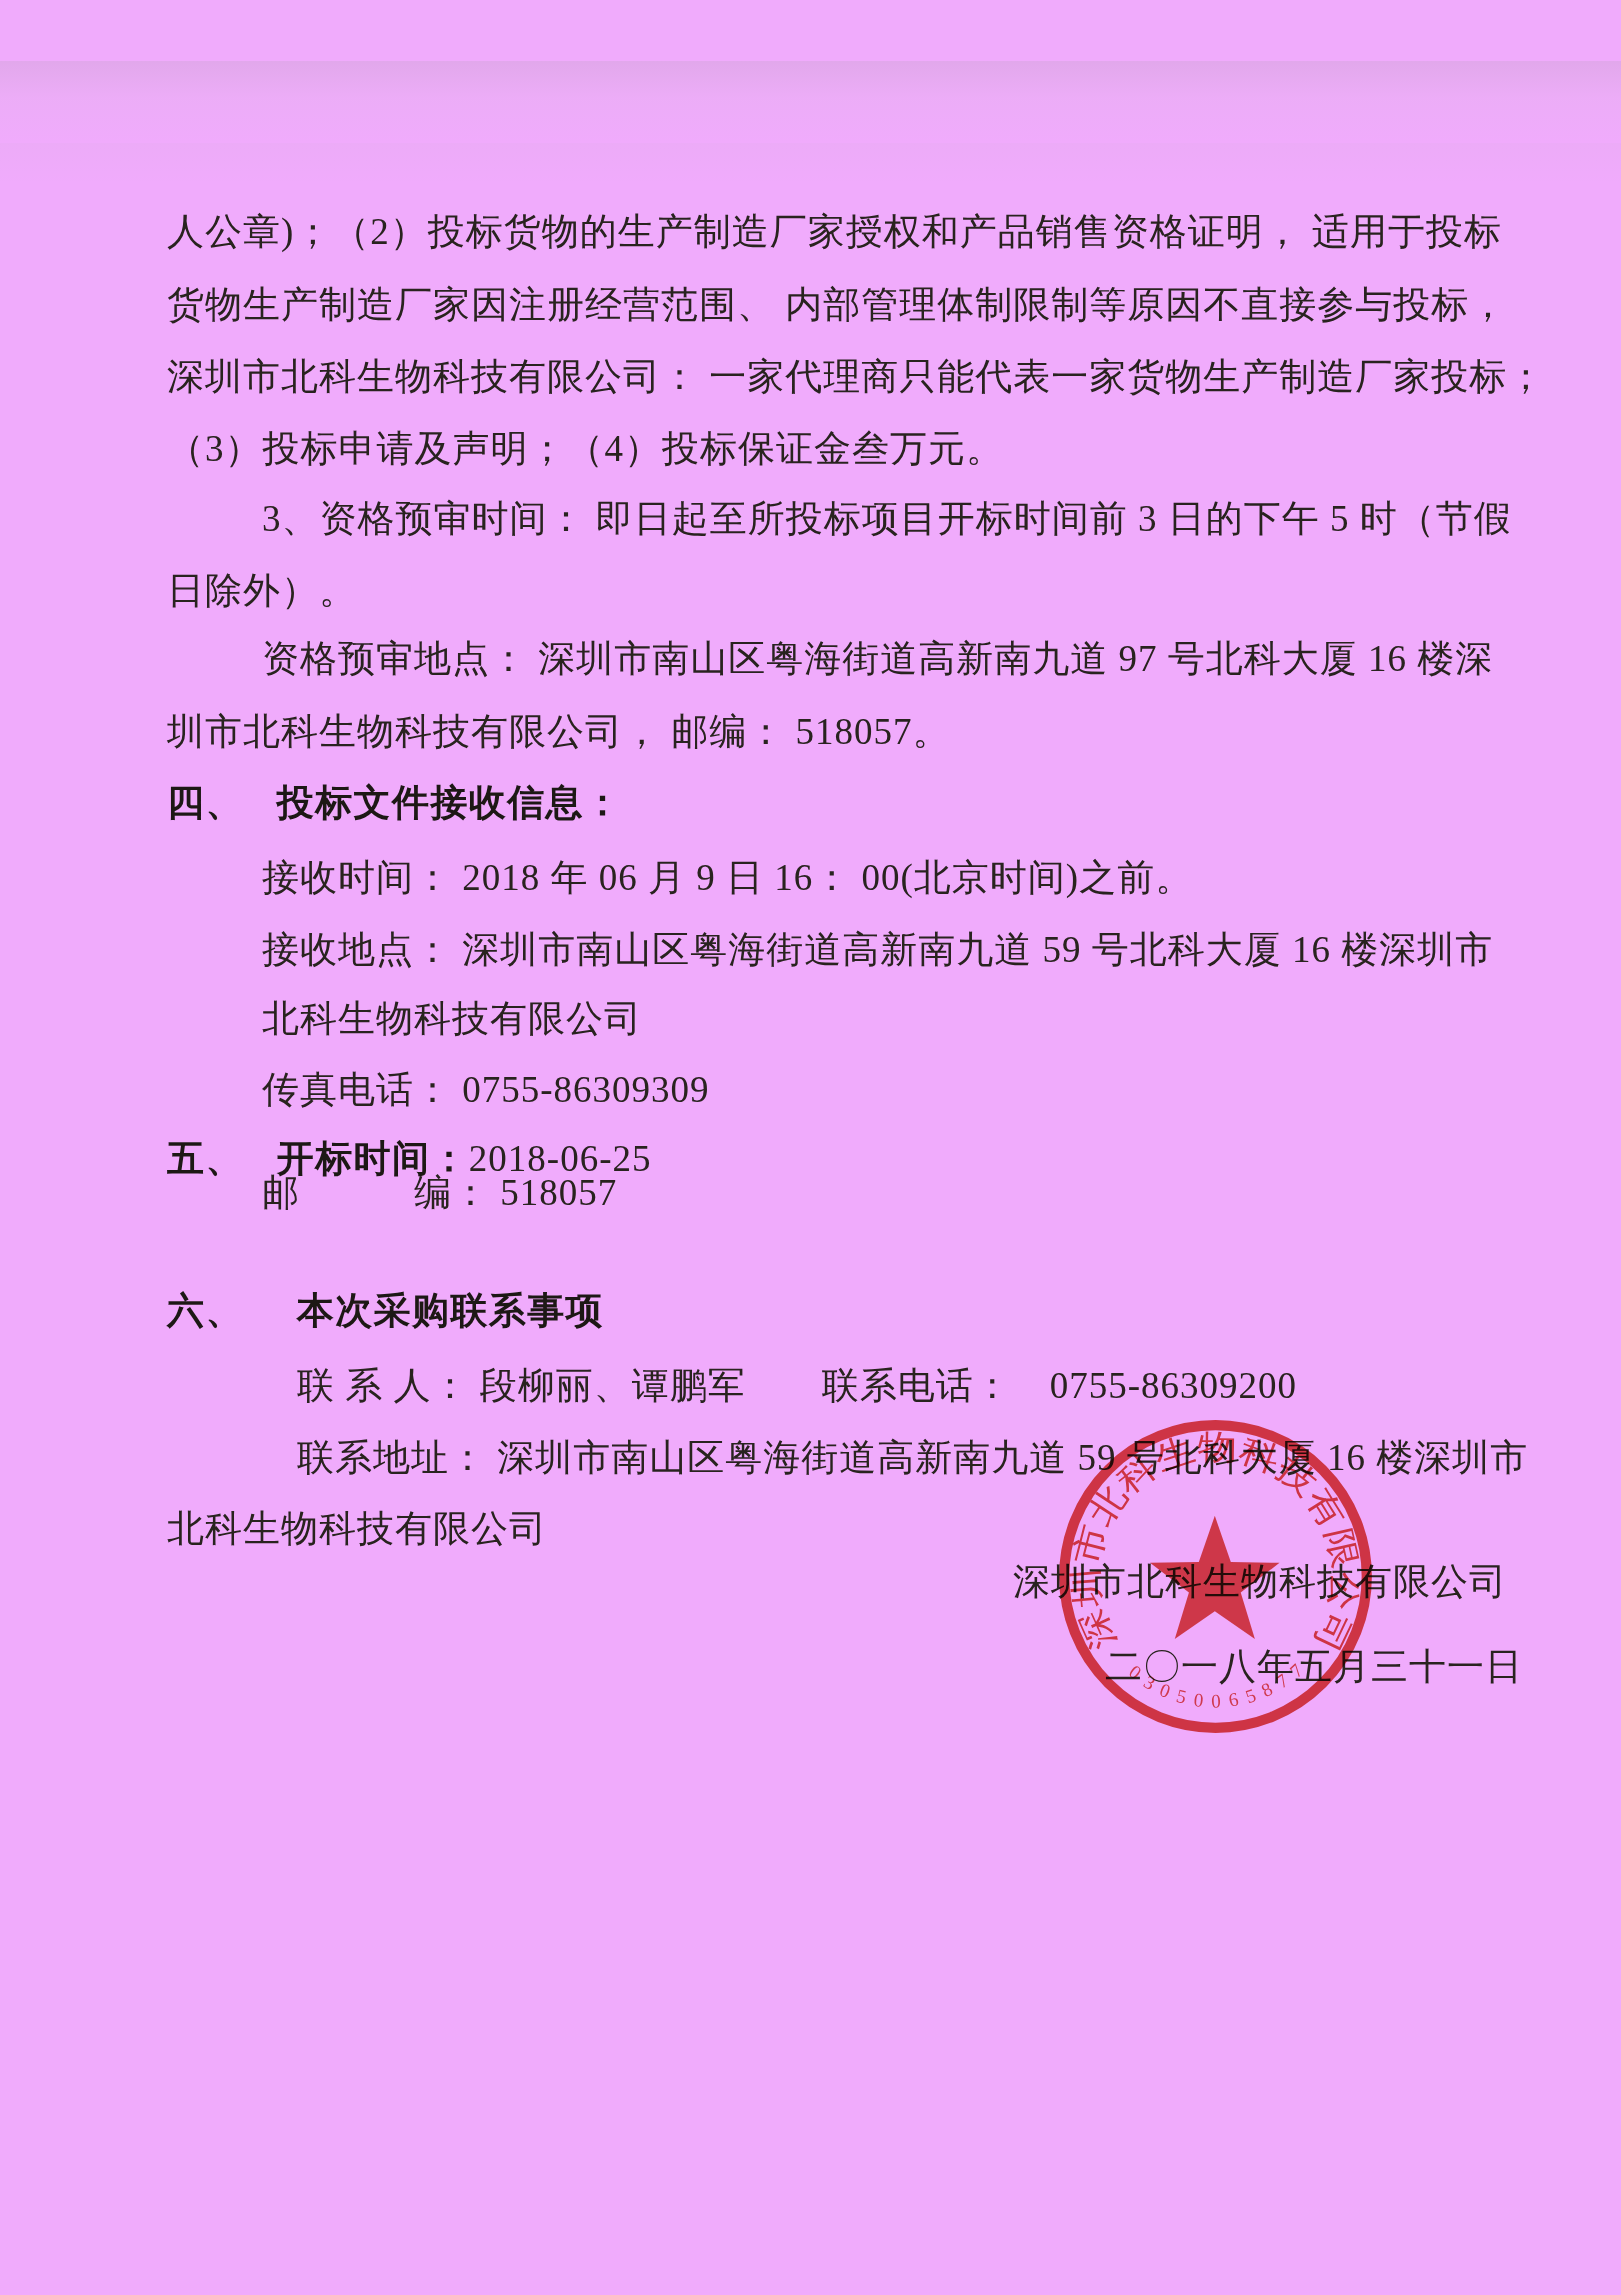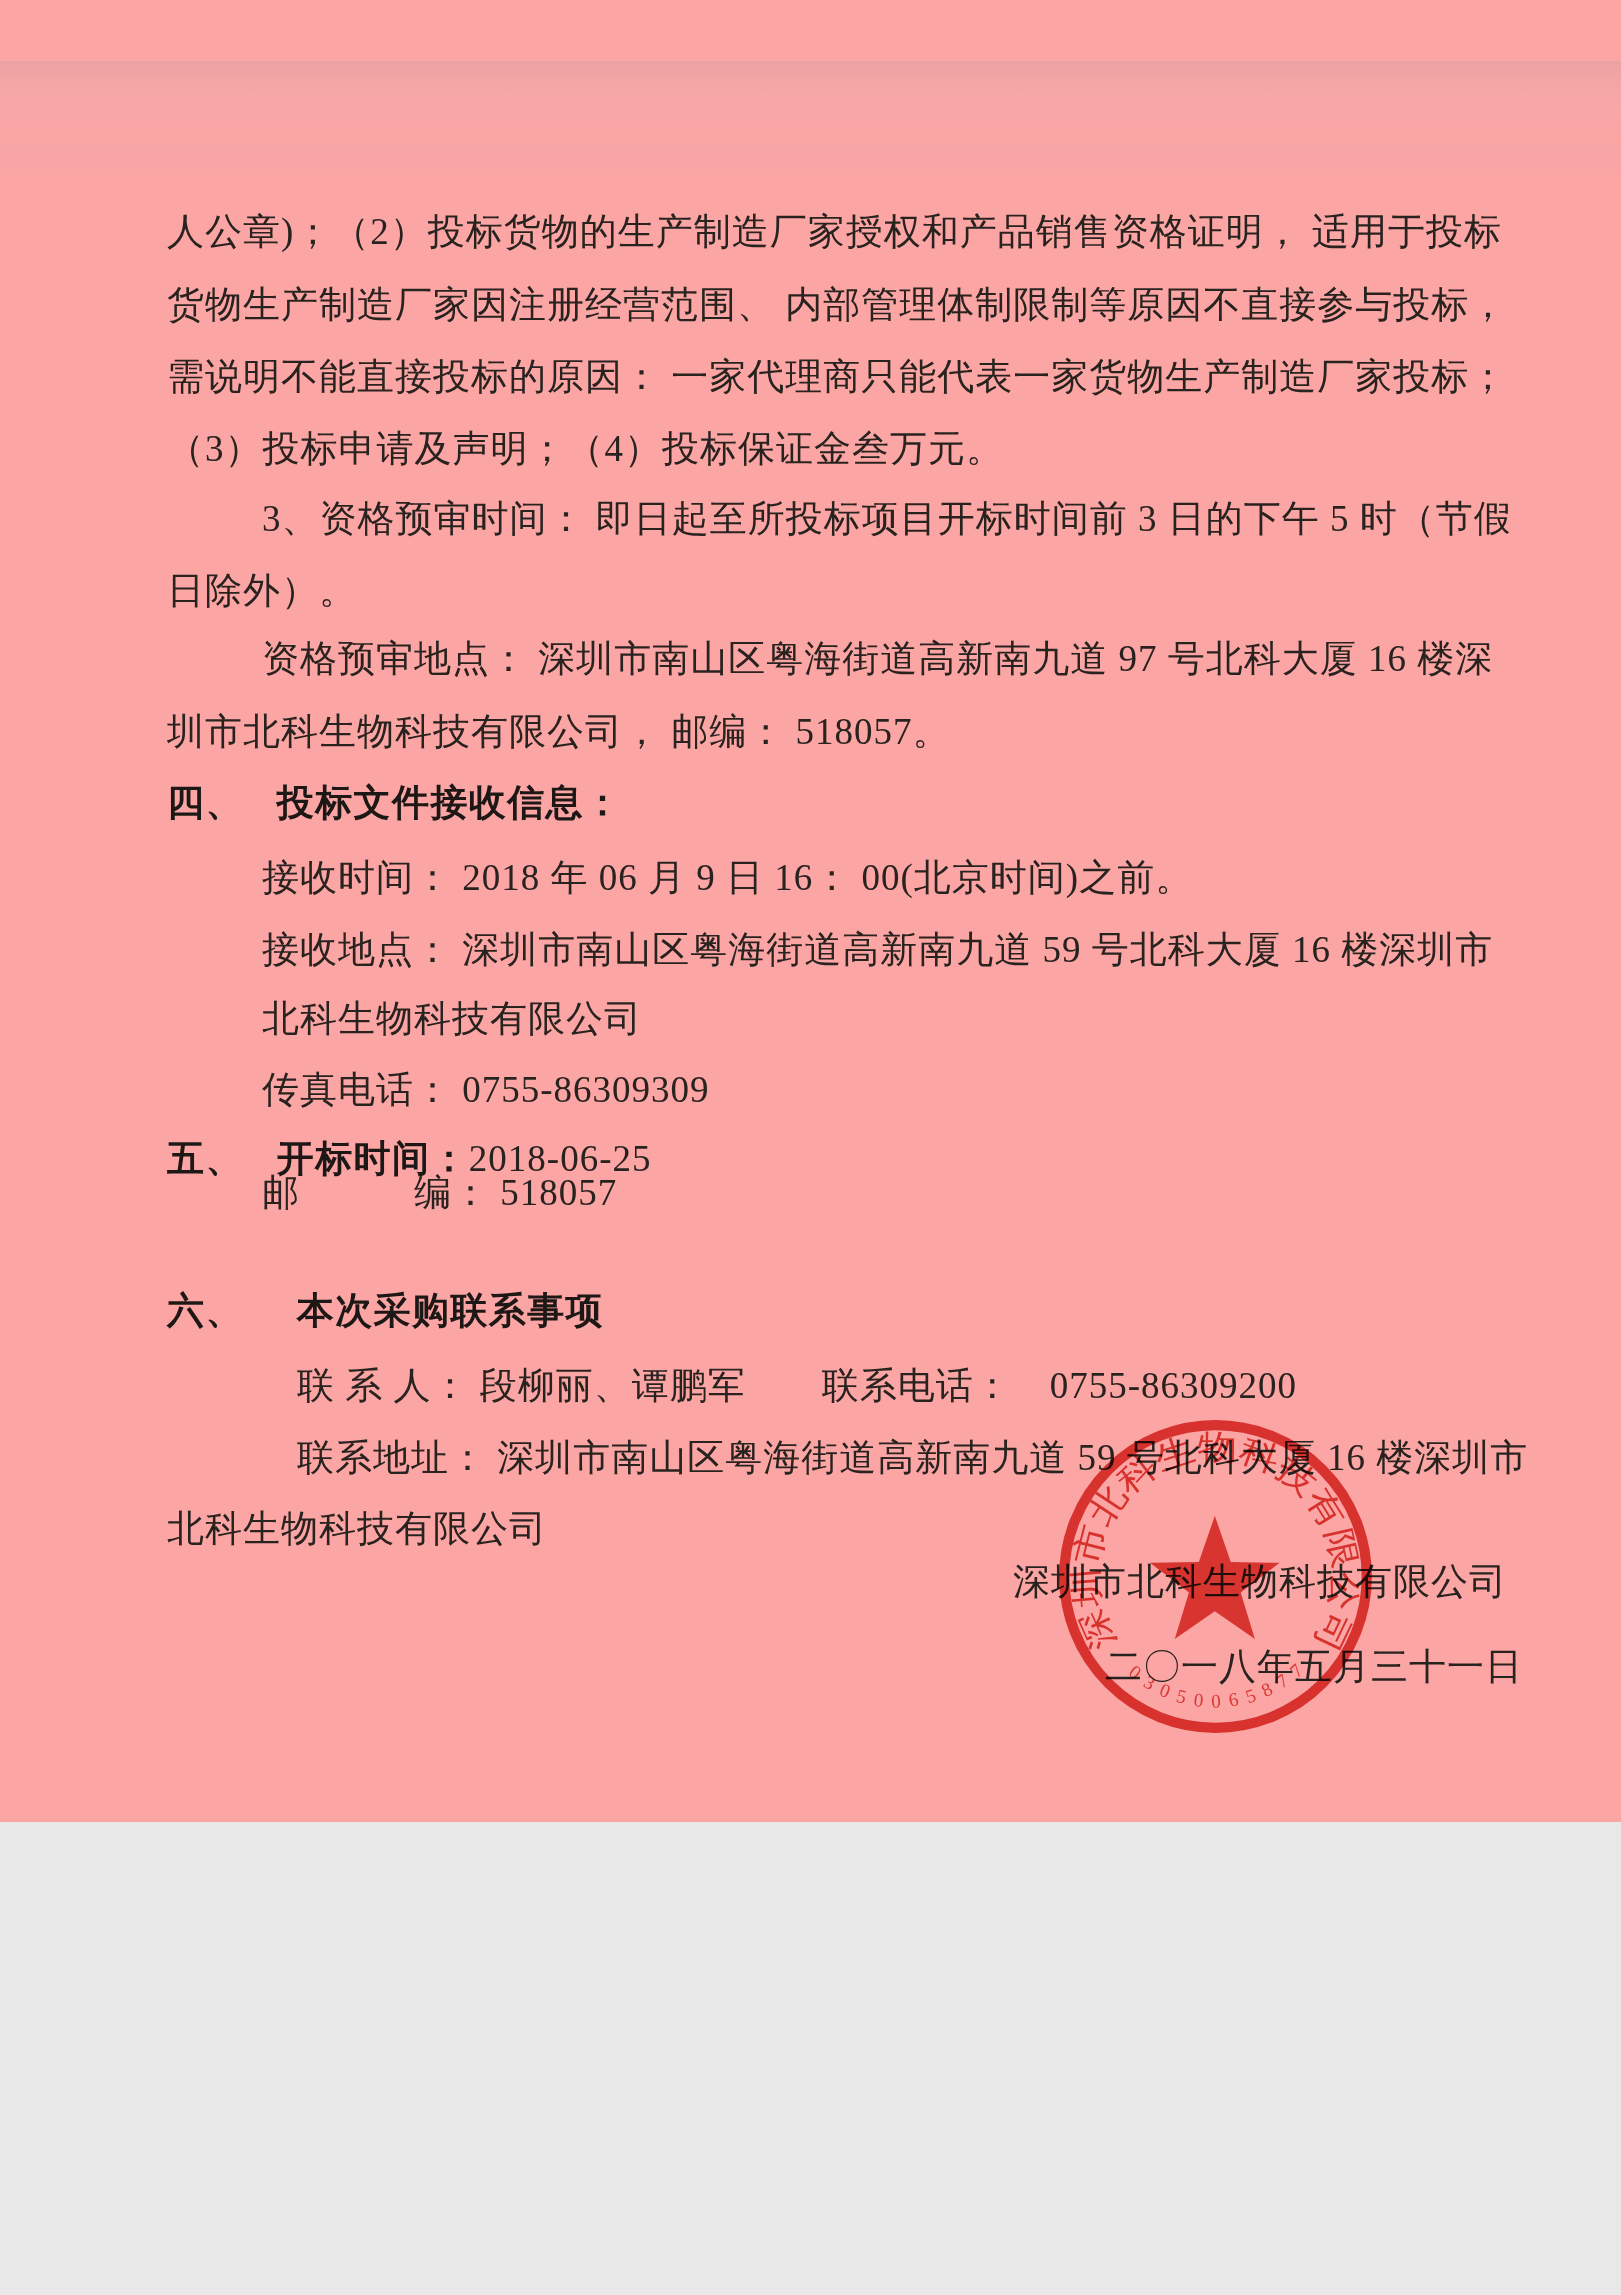--- a/index.html
+++ b/index.html
@@ -1,19 +1,19 @@
 <!DOCTYPE html>
 <html style="font-size:11px"><head>
 <meta charset="utf-8">
 <style>
   html,body{margin:0;padding:0;background:#e8e8e8;}
   .page{
     position:relative;
-    width:1622px;height:1822px;
-    background:#fca5a5;
+    width:1622px;height:2295px;
+    background:#f0abfc;
     font-family:"Liberation Serif","DejaVu Serif",serif;
     color:#262322;
     overflow:hidden;
   }
   
   .scan-band{
     position:absolute;left:0;top:61px;width:1622px;height:82px;
     background:linear-gradient(180deg,rgba(150,150,150,.16),rgba(190,190,190,.08) 45%,rgba(255,255,255,0));
     pointer-events:none;
   }
@@ -39,21 +39,21 @@
 </head>
 <body>
 
 <div class="page">
   <div class="scan-band"></div>
   <div class="scan-band2"></div>
 
   <div id="text-layer">
       <div class="line" style="left: 167px; top: 208px;">人公章)；（2）投标货物的生产制造厂家授权和产品销售资格证明， 适用于投标</div>
       <div class="line" style="left: 167px; top: 281px;">货物生产制造厂家因注册经营范围、 内部管理体制限制等原因不直接参与投标，</div>
-      <div class="line" style="left: 167px; top: 353px;">需说明不能直接投标的原因： 一家代理商只能代表一家货物生产制造厂家投标；</div>
+      <div class="line" style="left: 167px; top: 353px;">深圳市北科生物科技有限公司： 一家代理商只能代表一家货物生产制造厂家投标；</div>
       <div class="line" style="left: 167px; top: 425px;">（3）投标申请及声明；（4）投标保证金叁万元。</div>
       <div class="line" style="left: 262px; top: 495px;">3、资格预审时间： 即日起至所投标项目开标时间前 3 日的下午 5 时（节假</div>
       <div class="line" style="left: 167px; top: 567px;">日除外）。</div>
       <div class="line" style="left: 262px; top: 635px;">资格预审地点： 深圳市南山区粤海街道高新南九道 97 号北科大厦 16 楼深</div>
       <div class="line" style="left: 167px; top: 708px;">圳市北科生物科技有限公司， 邮编： 518057。</div>
       <div class="line" style="left: 167px; top: 779px;"><span class="seg-b">四、</span><span class="seg-b" style="margin-left: 33px;">投标文件接收信息：</span></div>
       <div class="line" style="left: 262px; top: 854px;">接收时间： 2018 年 06 月 9 日 16： 00(北京时间)之前。</div>
       <div class="line" style="left: 262px; top: 926px;">接收地点： 深圳市南山区粤海街道高新南九道 59 号北科大厦 16 楼深圳市</div>
       <div class="line" style="left: 262px; top: 995px;">北科生物科技有限公司</div>
       <div class="line" style="left: 262px; top: 1066px;">传真电话： 0755-86309309</div>

